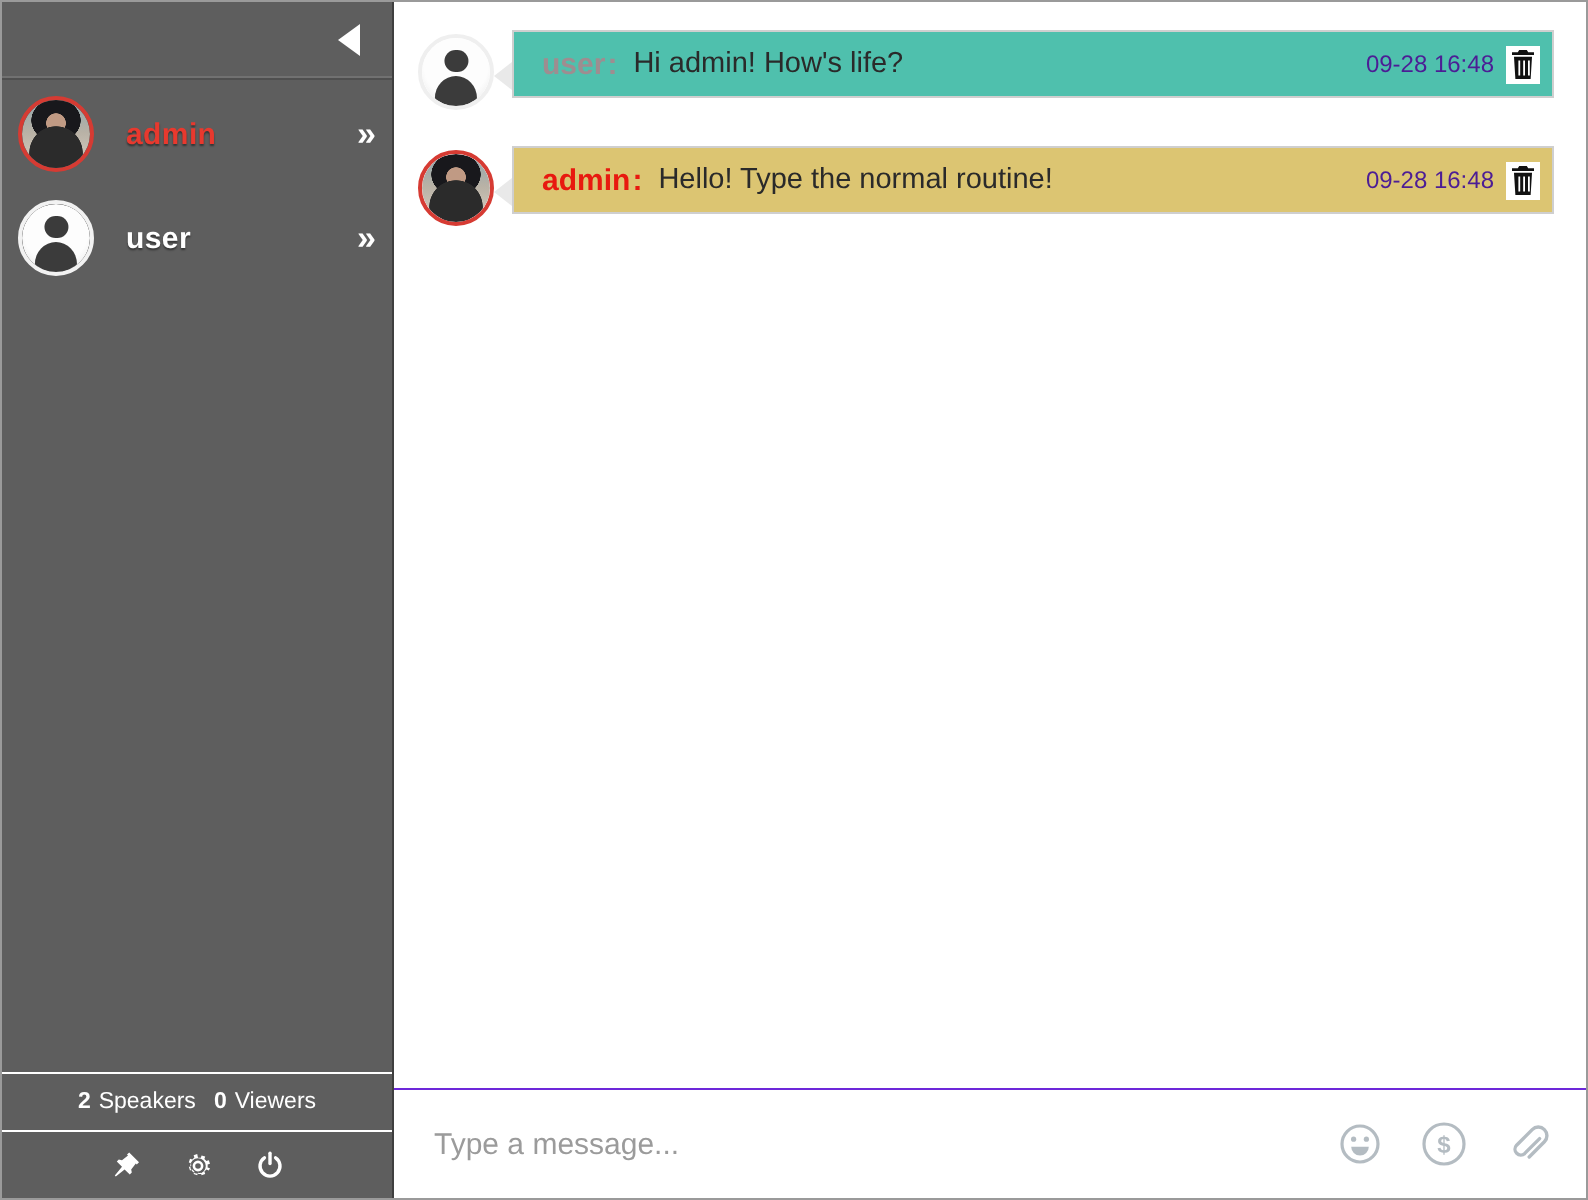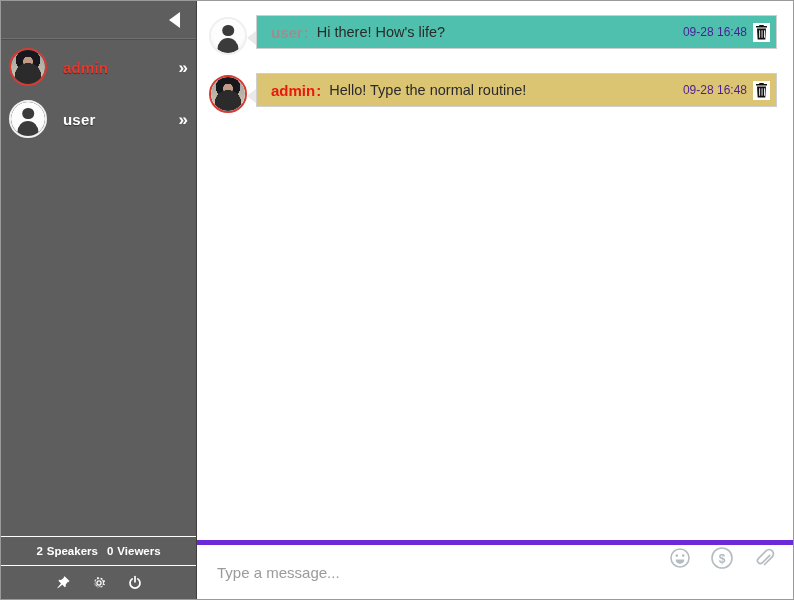--- a/index.html
+++ b/index.html
@@ -151,21 +151,21 @@
     border-top: 1px solid #ffffff;
     border-bottom: 1px solid #ffffff;
     display: flex;
     align-items: center;
     justify-content: center;
     color: #ffffff;
     font-size: 11.5px;
     white-space: nowrap;
   }
   .sb-stats .num { font-weight: bold; }
-  .sb-stats .lbl { font-weight: bold; margin: 0 9px 0 4px; }
+  .sb-stats .lbl { font-weight: normal; margin: 0 9px 0 4px; }
   .sb-stats .lbl:last-child { margin-right: 0; }
 
   .sb-tools {
     flex: none;
     height: 33px;
     display: flex;
     align-items: center;
     justify-content: center;
     gap: 18px;
   }
@@ -261,22 +261,23 @@
     align-items: center;
     justify-content: center;
     cursor: pointer;
     margin-right: 2px;
   }
 
   
   #composer {
     flex: none;
     height: 54px;
-    border-top: 5px solid #6d28d9;
-    display: flex;
+    border-top: 1px solid #6d28d9;
+    display: flex;
+    align-items: center;
     padding: 0 16px 0 18px;
     background: #ffffff;
   }
   #composer input {
     flex: 1 1 auto;
     min-width: 0;
     border: none;
     outline: none;
     font-family: "Liberation Sans", sans-serif;
     font-size: 15px;
@@ -362,21 +363,21 @@
     <div id="messages">
 
       <div class="msg">
         <div class="msg-avatar ring-white">
           <div class="avatar-default"></div>
         </div>
         <div class="tail"></div>
         <div class="bubble teal">
           <span class="sender dull">user</span>
           <span class="sender dull" style="margin-left:-7px;">:</span>
-          <span class="body">Hi there! How's life?</span>
+          <span class="body">Hi admin! How's life?</span>
           <span class="time">09-28 16:48</span>
           <span class="trash">
             <svg width="13" height="15" viewBox="0 0 13 15" aria-hidden="true">
               <path fill="#111111" d="M4.6 0h3.8l.7 1.1H12v1.4H1V1.1h2.9z"></path>
               <path fill="#111111" d="M2 3.4h9l-.7 11.1H2.7z"></path>
               <path fill="#ffffff" d="M4.2 5.2h.9v7.6h-.9zm2.4 0h.9v7.6h-.9zm2.4 0h.9v7.6h-.9z"></path>
             </svg>
           </span>
         </div>
       </div>

